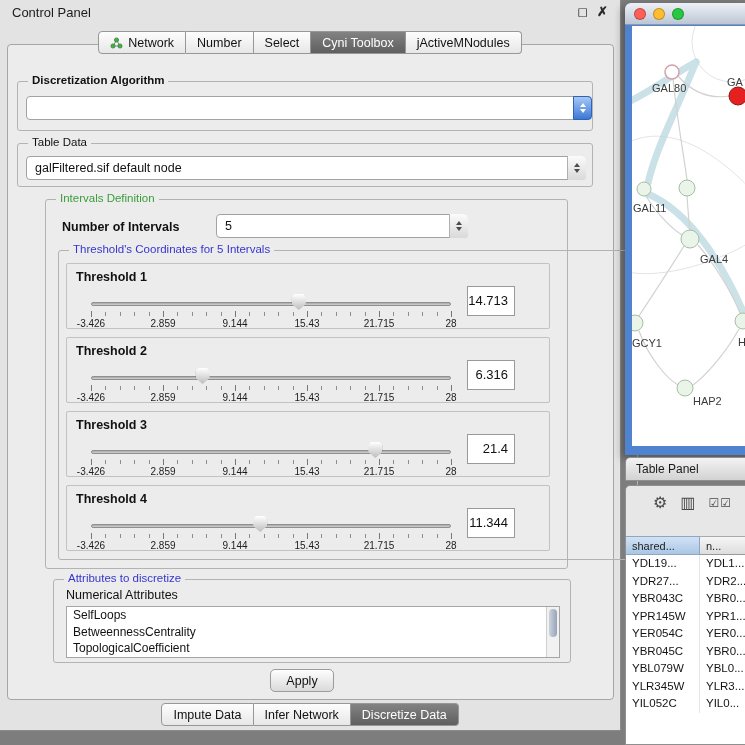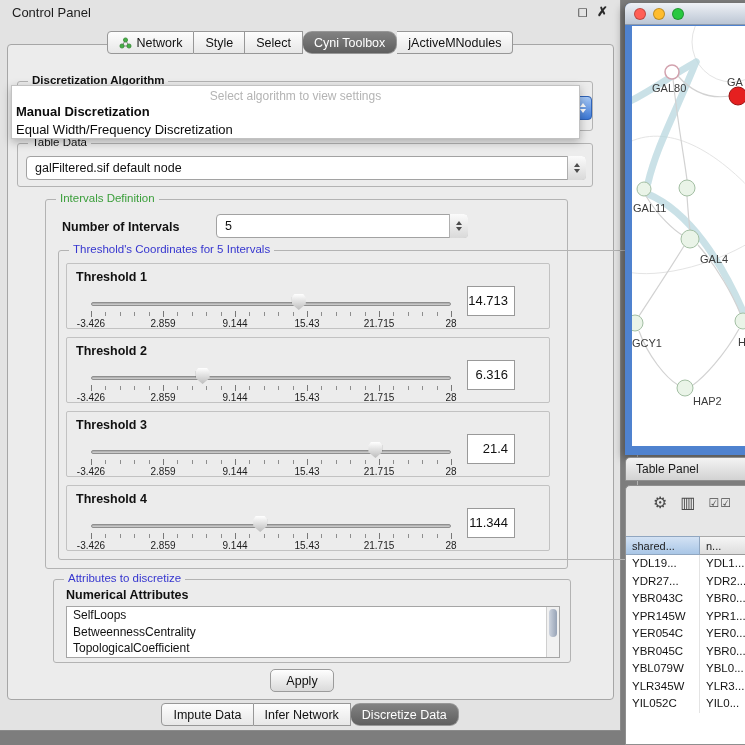--- a/index.html
+++ b/index.html
@@ -19,21 +19,21 @@
     background:#ececec; border:1px solid #a6a6a6; border-radius:4px; }
 
   
   .cp-tabs, .cp-bottom-tabs { position:absolute; left:0; right:0; display:flex; justify-content:center; z-index:6; }
   .cp-tabs { top:31px; }
   .cp-bottom-tabs { top:703px; }
   .tab { font-size:12.5px; color:#111; padding:4px 11px; background:linear-gradient(#fdfdfd,#e7e7e7);
     border:1px solid #979797; border-left:none; display:flex; align-items:center; gap:5px; height:23px; }
   .tab:first-child { border-left:1px solid #979797; border-radius:4px 0 0 4px; }
   .tab:last-child { border-radius:0 4px 4px 0; }
-  .tab.selected { background:linear-gradient(#828282,#5f5f5f); color:#fff;border-radius:9px; }
+  .tab.selected { background:linear-gradient(#828282,#5f5f5f); color:#fff; }
   .tab-icon svg { display:block; }
 
   
   .group { position:absolute; border:1px solid #b3b3b3; border-radius:3px; }
   .group-title { position:absolute; top:-8px; left:10px; background:#ececec; padding:0 4px; font-size:11.5px; color:#111; white-space:nowrap; }
   .group-title.bold { font-weight:bold; }
   .group-title.green { color:#3a9e3a; }
   .group-title.blue { color:#3636cf; }
 
   
@@ -81,21 +81,21 @@
     clip-path:polygon(18% 0, 82% 0, 100% 22%, 100% 62%, 50% 100%, 0 62%, 0 22%);
     filter:drop-shadow(0 0 1px rgba(0,0,0,.55)); z-index:2; }
   .ticks { position:absolute; left:0; top:13px; width:100%; height:7px; }
   .tick { position:absolute; top:1px; width:1px; height:4px; background:#8d8d8d; }
   .tick.major { top:0; height:6px; background:#777; }
   .scale { position:absolute; left:0; top:20px; width:100%; height:11px; }
   .scale span { position:absolute; transform:translateX(-50%); font-size:10px; color:#1c1c1c; white-space:nowrap; }
 
   
   .attrs-group { left:45px; top:534px; width:518px; height:84px; }
-  .attrs-subtitle { position:absolute; left:12px; top:8px; font-size:12.5px; font-weight:bold; color:#111; }
+  .attrs-subtitle { position:absolute; left:12px; top:8px; font-size:12.5px; font-weight:normal; color:#111; }
   .attr-list { position:absolute; left:12px; top:26px; width:494px; height:52px; background:#fff;
     border:1px solid #a5a5a5; overflow:hidden; }
   .attr-item { font-size:12px; color:#111; padding:1px 6px 0 6px; line-height:15.5px; white-space:nowrap; }
   .attr-scrollbar { position:absolute; right:0; top:0; bottom:0; width:13px; background:#f1f1f1; border-left:1px solid #cfcfcf; }
   .attr-thumb { position:absolute; left:2px; top:2px; width:8px; height:28px; border-radius:4px;
     background:linear-gradient(90deg,#ccd3de,#97a3b6); }
 
   .apply-btn { position:absolute; left:262px; top:624px; width:64px; height:23px; border-radius:5px;
     background:linear-gradient(#fefefe,#dadada); border:1px solid #9b9b9b; font-size:12.5px; color:#111;
     font-family:"Liberation Sans", sans-serif; }
@@ -151,27 +151,20 @@
       <div class="group algo-group">
         <span class="group-title bold">Discretization Algorithm</span>
         <div class="combo algo-combo">
           <span class="combo-cap blue-cap">
               <i class="arr up"></i>
               <i class="arr down"></i>
             </span>
         </div>
       </div>
 
-      <div class="algo-popup">
-        <div class="popup-prompt">Select algorithm to view settings</div>
-        <div>
-            <div class="popup-item">Manual Discretization</div>
-            <div class="popup-item">Equal Width/Frequency Discretization</div>
-          </div>
-      </div>
 
       <div class="group tdata-group">
         <span class="group-title">Table Data</span>
         <div class="combo tdata-combo">
           <span class="combo-value">galFiltered.sif default node</span>
           <span class="combo-cap gray-cap">
               <i class="arr up"></i>
               <i class="arr down"></i>
             </span>
         </div>
@@ -395,21 +388,21 @@
             <svg width="13" height="12" viewBox="0 0 13 12">
               <path d="M3 9L6.5 3L10 9Z" fill="none" stroke="#8a8a8a"></path>
               <circle cx="3" cy="9" r="2.1" fill="#45b045" stroke="#2c7c2c" stroke-width="0.7"></circle>
               <circle cx="6.5" cy="3" r="2.1" fill="#45b045" stroke="#2c7c2c" stroke-width="0.7"></circle>
               <circle cx="10" cy="9" r="2.1" fill="#45b045" stroke="#2c7c2c" stroke-width="0.7"></circle>
             </svg>
           </span>
           <span>Network</span>
         </div>
         <div class="tab">
-          <span>Style</span>
+          <span>Number</span>
         </div>
         <div class="tab">
           <span>Select</span>
         </div>
         <div class="tab selected">
           <span>Cyni Toolbox</span>
         </div>
         <div class="tab">
           <span>jActiveMNodules</span>
         </div>

